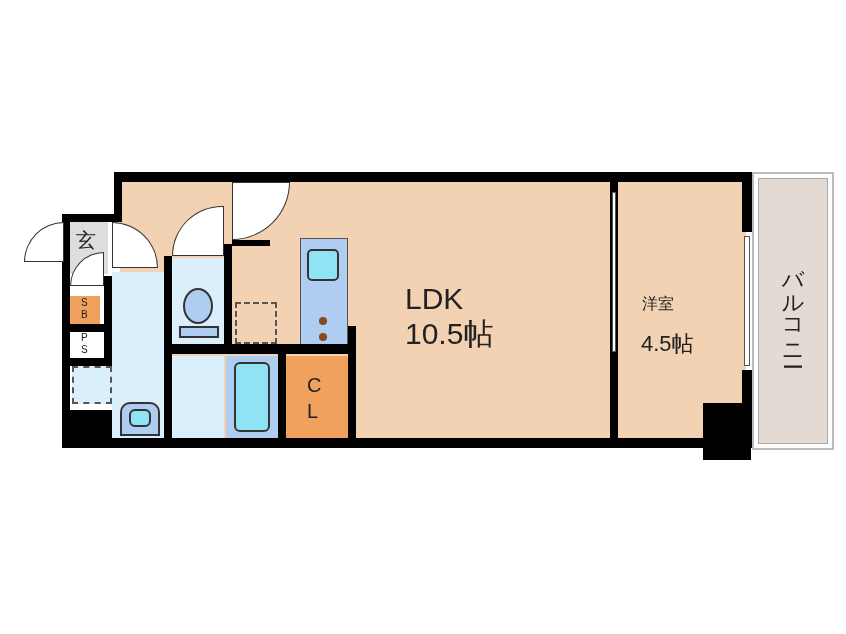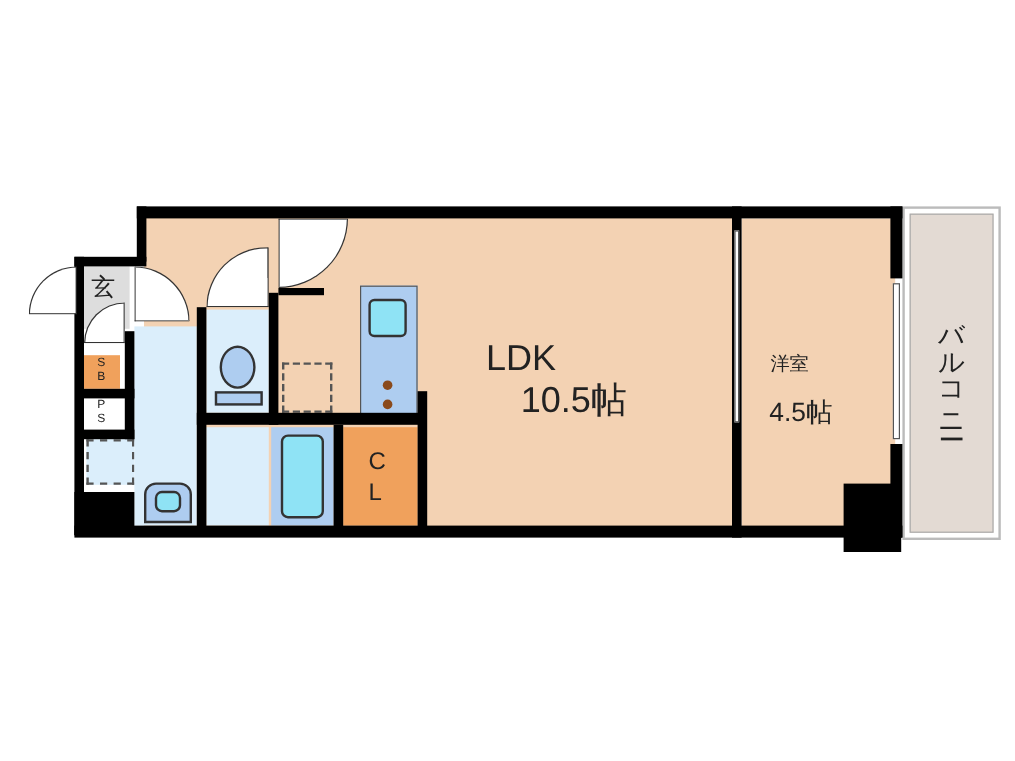--- a/index.html
+++ b/index.html
@@ -84,16 +84,16 @@
   <div class="abs" style="left:612px;top:192px;width:4px;height:160px;background:#fff;border:1px solid #555;"></div>
   <div class="abs" style="left:744px;top:236px;width:6px;height:130px;background:#fff;border:1px solid #555;"></div>
 
   <div class="abs" style="left:232px;top:182px;width:58px;height:58px;background:#fff;border:1px solid #333;border-radius:0 0 58px 0;"></div>
   <div class="abs" style="left:172px;top:206px;width:52px;height:50px;background:#fff;border:1px solid #333;border-radius:52px 0 0 0;"></div>
   <div class="abs" style="left:112px;top:222px;width:46px;height:46px;background:#fff;border:1px solid #333;border-radius:0 46px 0 0;"></div>
   <div class="abs" style="left:70px;top:252px;width:34px;height:34px;background:#fff;border:1px solid #333;border-radius:34px 0 0 0;"></div>
   <div class="abs" style="left:24px;top:222px;width:40px;height:40px;background:#fff;border:1px solid #333;border-radius:40px 0 0 0;"></div>
 
   <div class="label" style="left:405px;top:283px;font-size:30px;">LDK</div>
-  <div class="label" style="left:405px;top:318px;font-size:30px;margin-left:29px;">10.5帖</div>
+  <div class="label" style="left:405px;top:318px;font-size:30px;">10.5帖</div>
   <div class="label" style="left:642px;top:296px;font-size:16px;">洋室</div>
   <div class="label" style="left:641px;top:332px;font-size:22px;">4.5帖</div>
 </div>
 
 </body></html>

